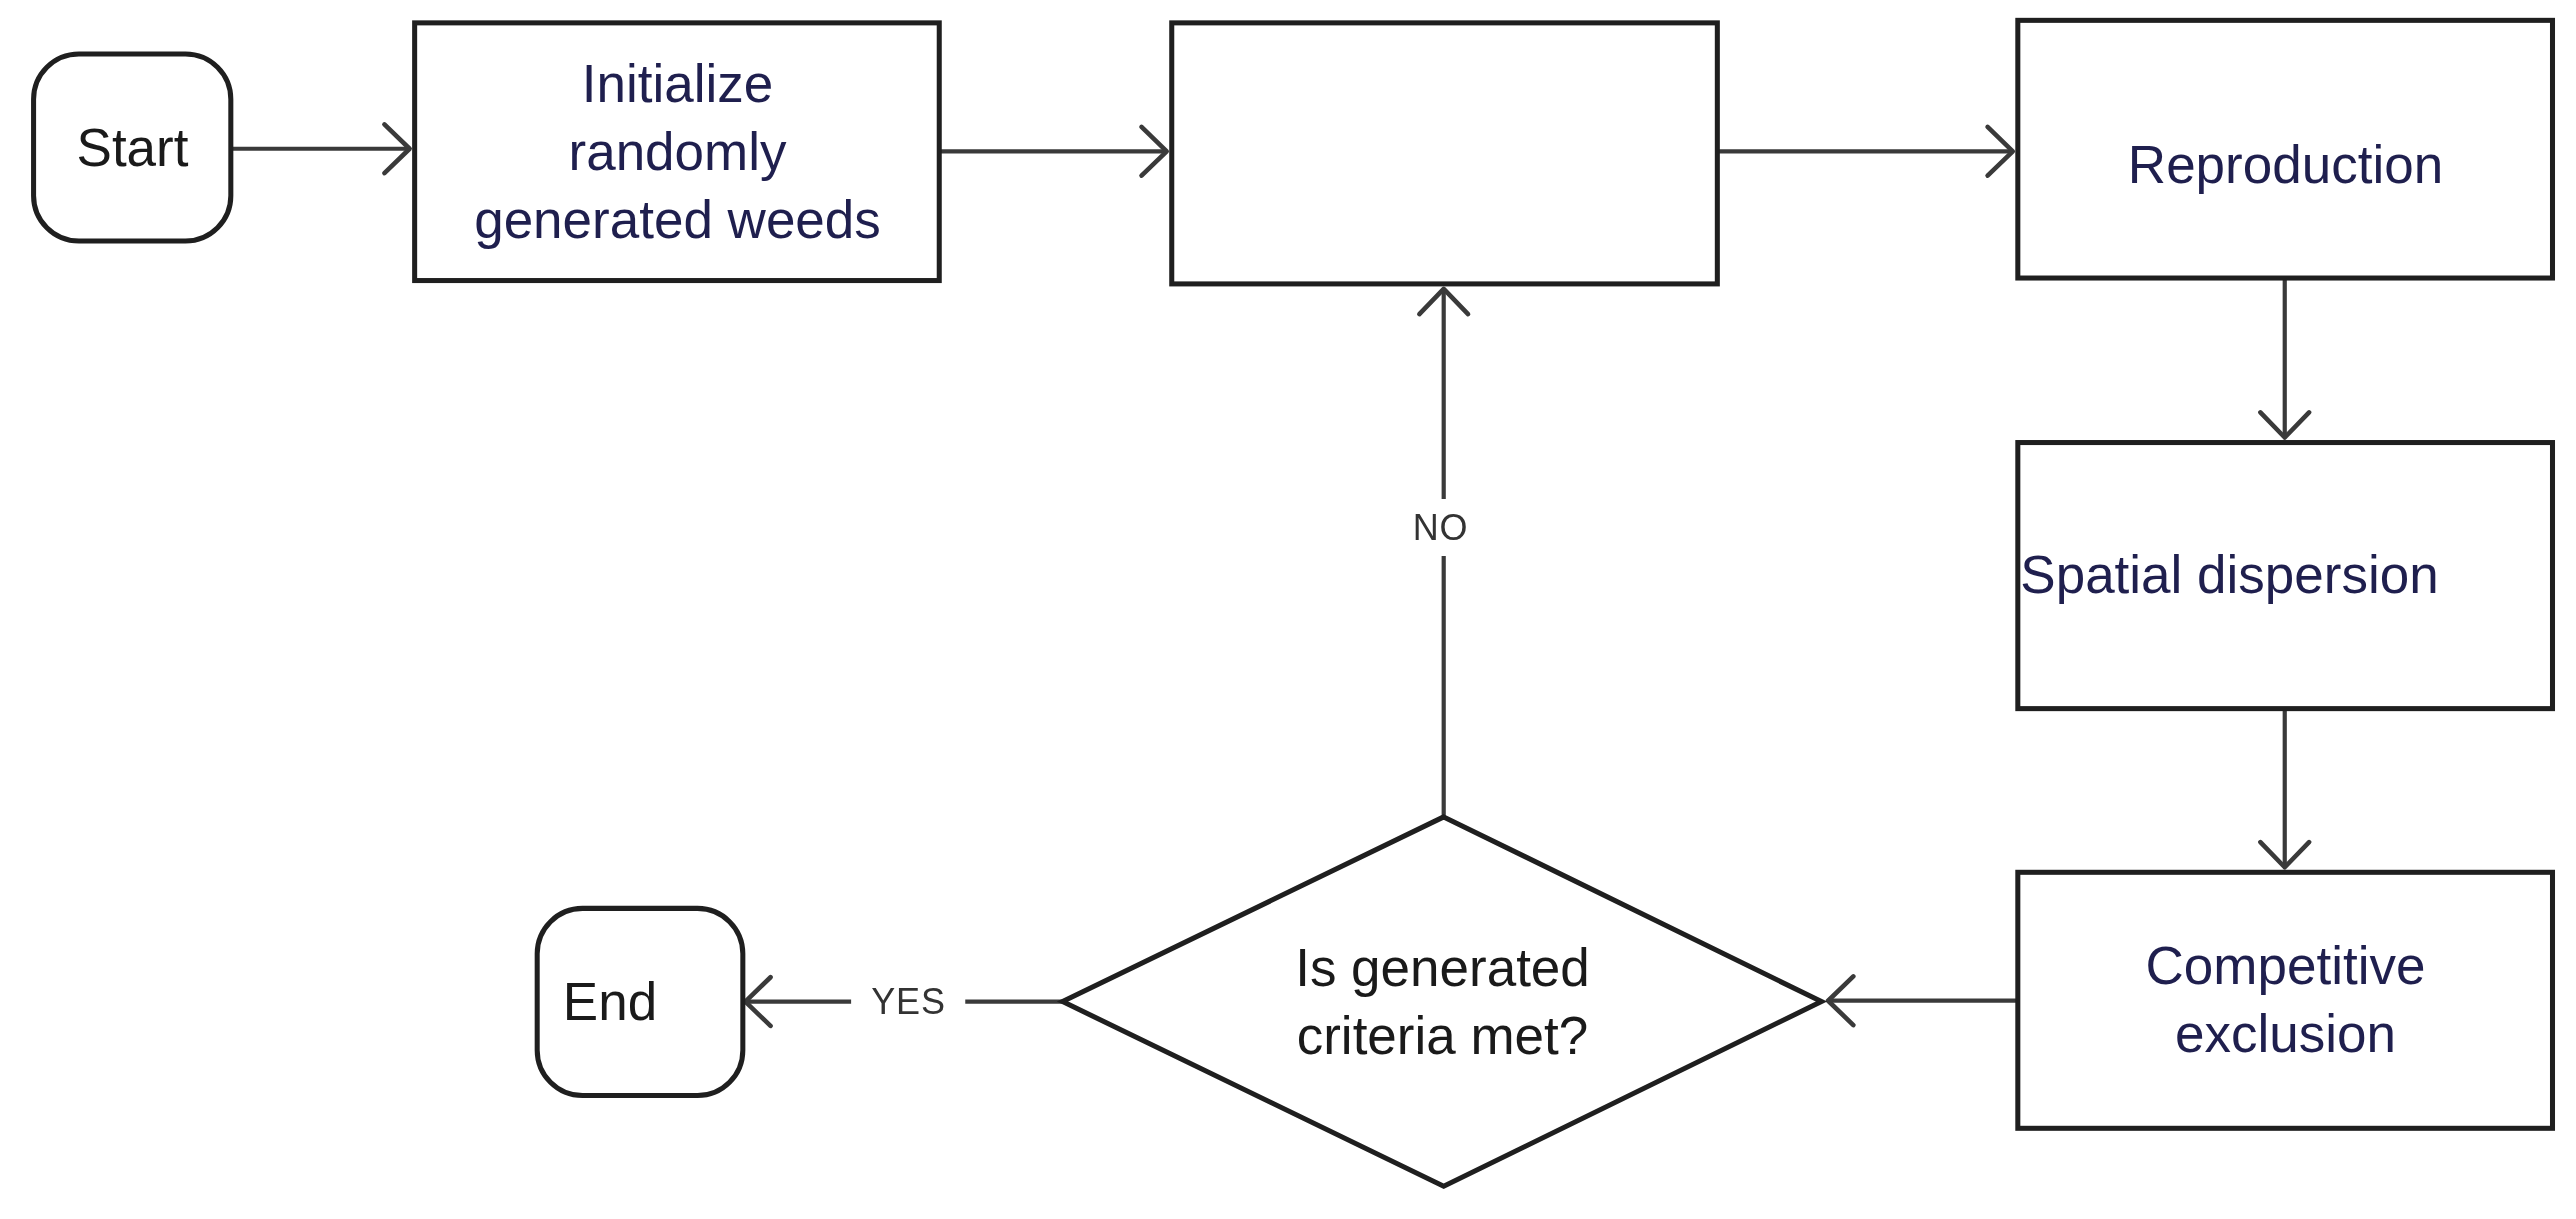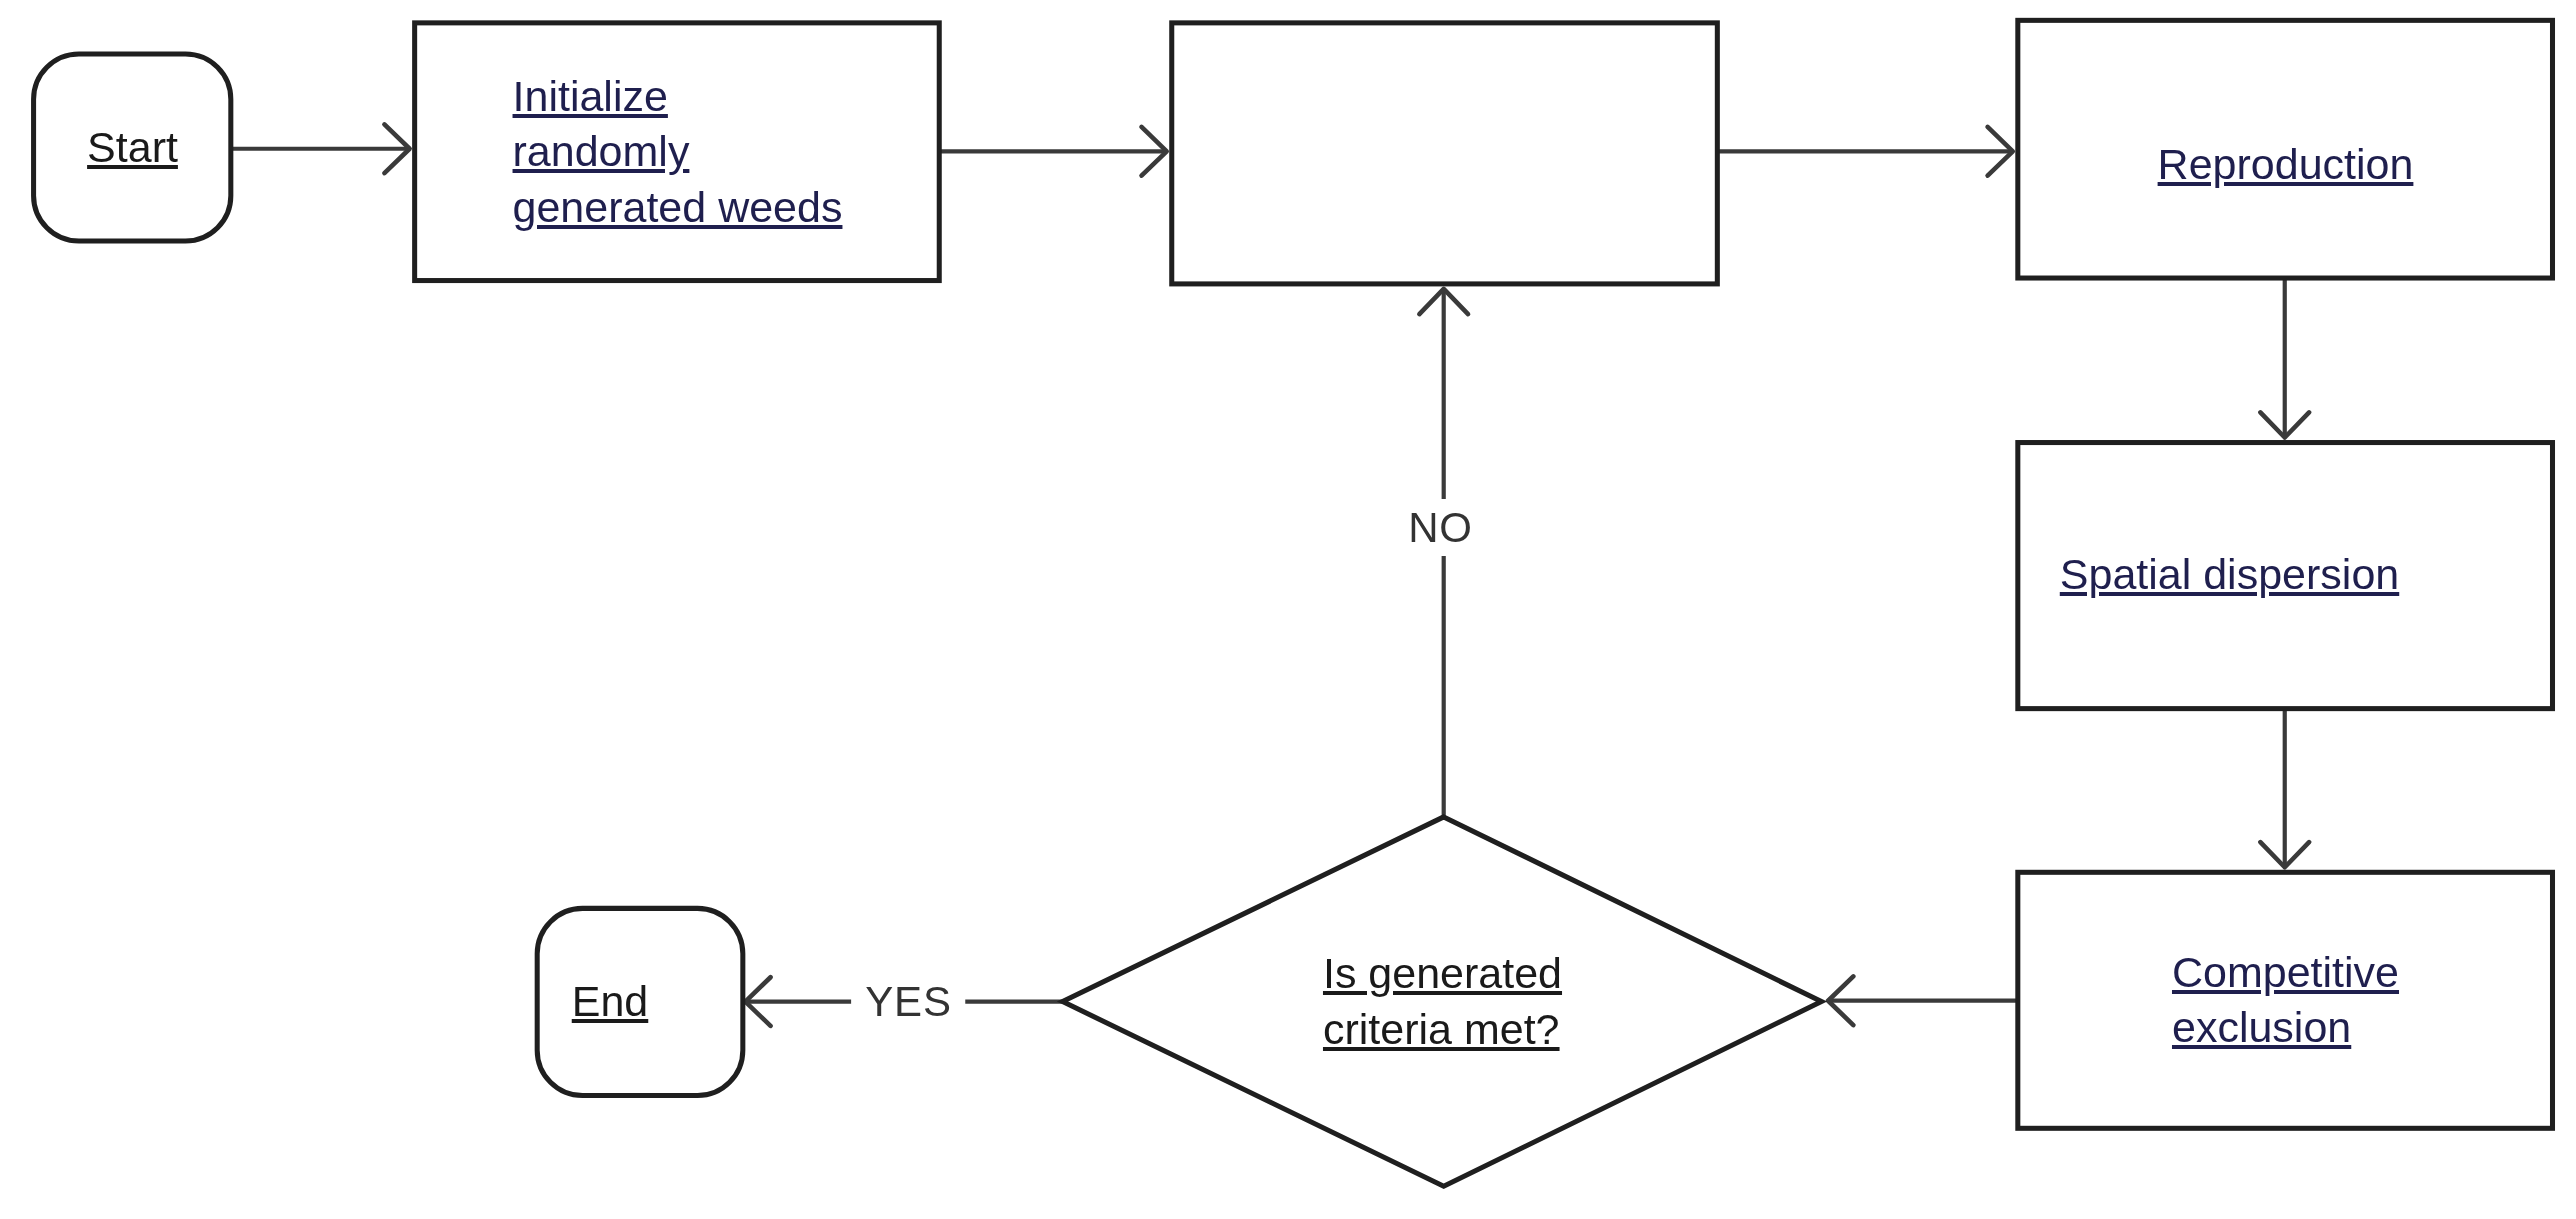--- a/index.html
+++ b/index.html
@@ -42,36 +42,35 @@
     stroke-width: 5.5;
     fill: none;
     stroke-linecap: round;
     stroke-linejoin: round;
   }
   .node-label {
     position: absolute;
     display: flex;
     align-items: center;
     justify-content: center;
-    text-align: left;
-    font-size: 43px;
+    text-align: center;
+    font-size: 53px;
     line-height: 1.28;
     white-space: pre-line;
     pointer-events: none;
-    text-decoration: underline;
   }
   .node-label.process  { color: var(--process-text); }
   .node-label.terminal { color: var(--terminal-text); }
   .node-label.decision { color: var(--decision-text); }
   .edge-label {
     position: absolute;
     display: flex;
     align-items: center;
     justify-content: center;
-    font-size: 42px;
+    font-size: 36px;
     letter-spacing: 0.8px;
     color: var(--edge-label-text);
     background: var(--bg);
     pointer-events: none;
   }
 </style>
 </head>
 <body>
 
 <div class="canvas">

